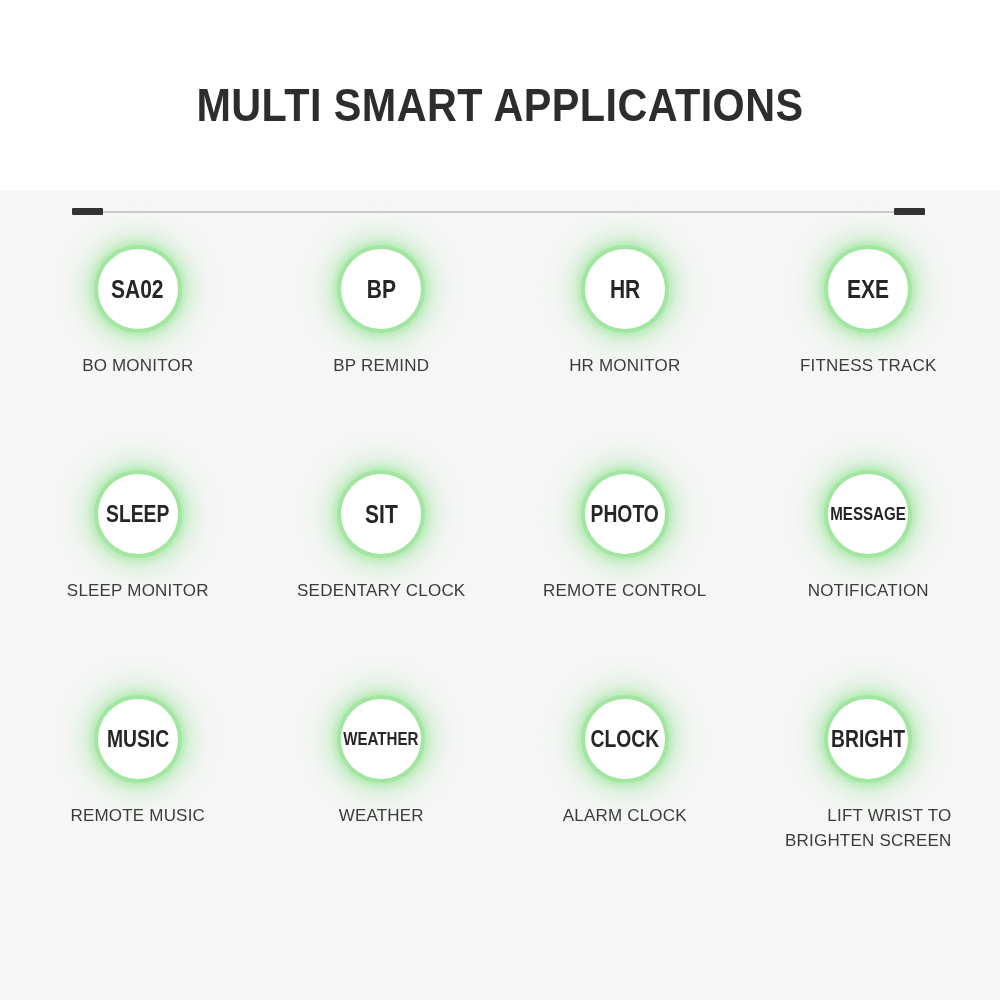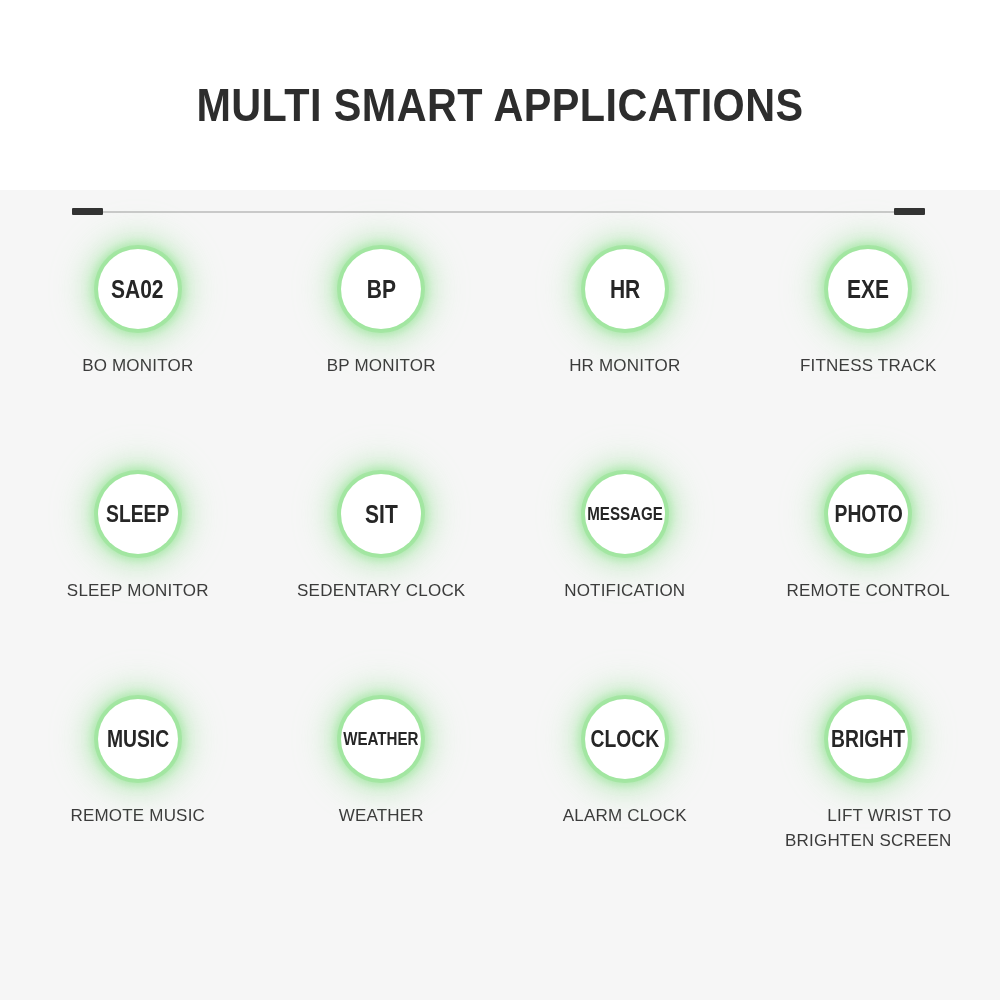--- a/index.html
+++ b/index.html
@@ -181,21 +181,21 @@
       <div class="tile">
         <div class="badge">
           <span class="badge-text sz-lg">SA02</span>
         </div>
         <div class="tile-label">BO MONITOR</div>
       </div>
       <div class="tile">
         <div class="badge">
           <span class="badge-text sz-lg">BP</span>
         </div>
-        <div class="tile-label">BP MONITOR</div>
+        <div class="tile-label">BP REMIND</div>
       </div>
       <div class="tile">
         <div class="badge">
           <span class="badge-text sz-lg">HR</span>
         </div>
         <div class="tile-label">HR MONITOR</div>
       </div>
       <div class="tile">
         <div class="badge">
           <span class="badge-text sz-lg">EXE</span>
@@ -209,29 +209,29 @@
         <div class="tile-label">SLEEP MONITOR</div>
       </div>
       <div class="tile">
         <div class="badge">
           <span class="badge-text sz-lg">SIT</span>
         </div>
         <div class="tile-label">SEDENTARY CLOCK</div>
       </div>
       <div class="tile">
         <div class="badge">
+          <span class="badge-text sz-md">PHOTO</span>
+        </div>
+        <div class="tile-label">REMOTE CONTROL</div>
+      </div>
+      <div class="tile">
+        <div class="badge">
           <span class="badge-text sz-sm">MESSAGE</span>
         </div>
         <div class="tile-label">NOTIFICATION</div>
-      </div>
-      <div class="tile">
-        <div class="badge">
-          <span class="badge-text sz-md">PHOTO</span>
-        </div>
-        <div class="tile-label">REMOTE CONTROL</div>
       </div>
       <div class="tile">
         <div class="badge">
           <span class="badge-text sz-md">MUSIC</span>
         </div>
         <div class="tile-label">REMOTE MUSIC</div>
       </div>
       <div class="tile">
         <div class="badge">
           <span class="badge-text sz-sm">WEATHER</span>

